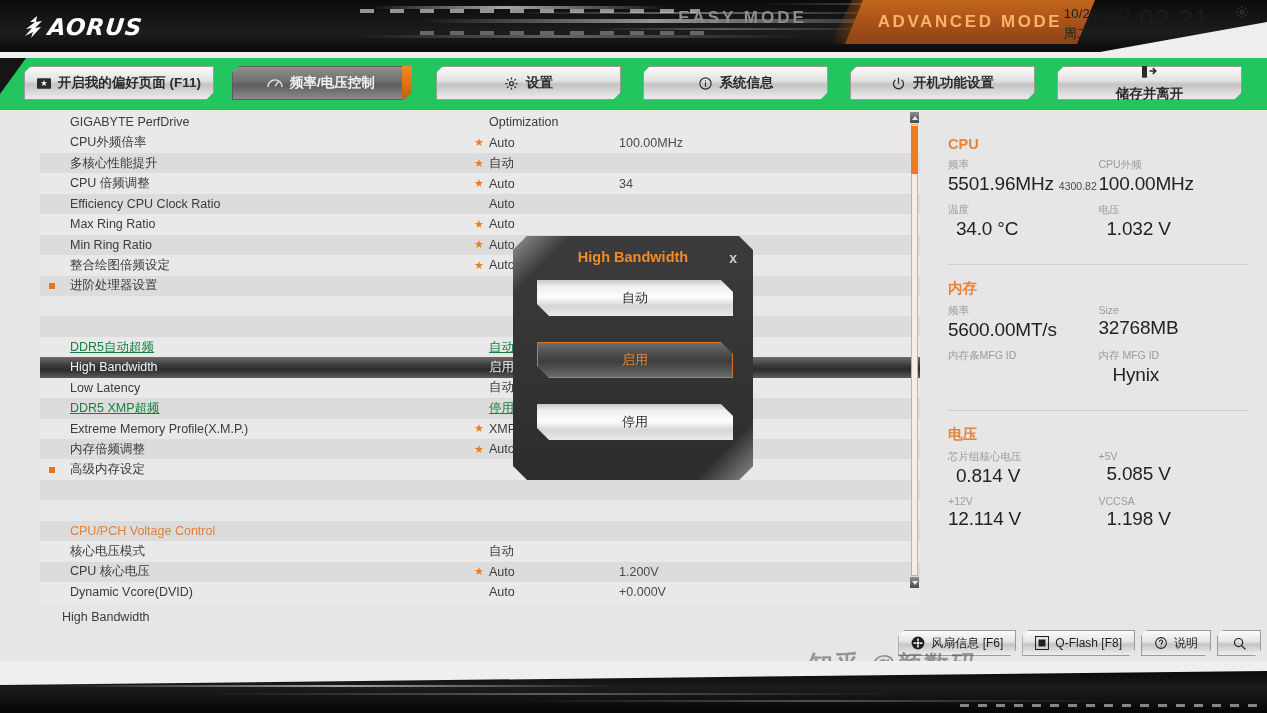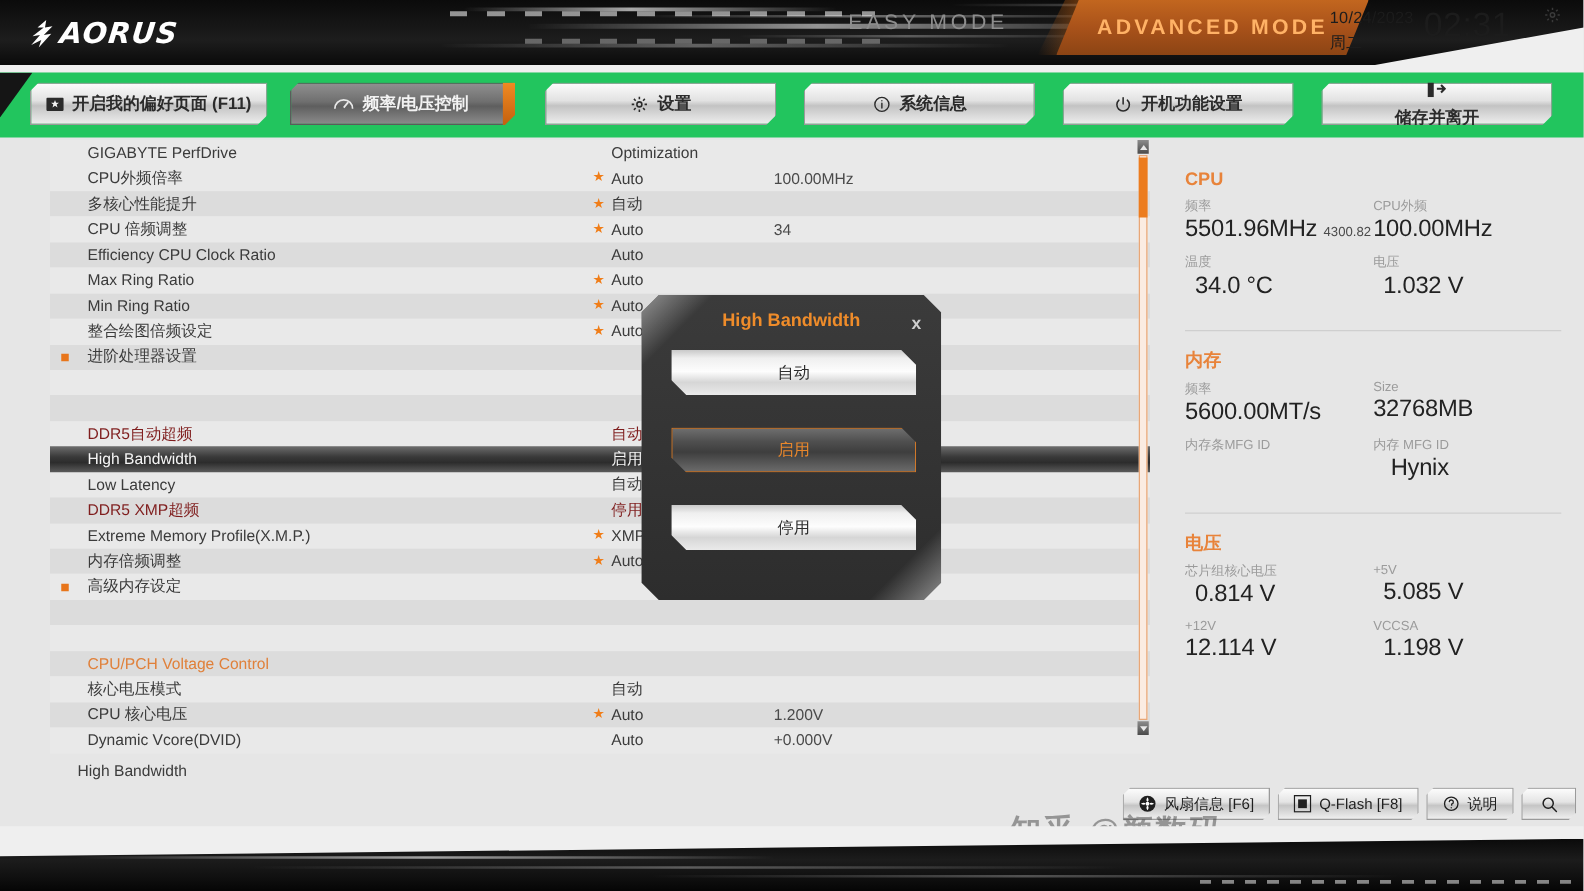--- a/index.html
+++ b/index.html
@@ -34,21 +34,21 @@
   .logo-falcon { width:20px; height:24px; position:relative; }
   .logo-falcon svg { display:block; }
   .logo-text {
     font-family:"DejaVu Sans",sans-serif; font-weight:bold; font-size:23px;
     letter-spacing:1px; color:#fff; font-style:italic; transform:skewX(-6deg);
   }
 
   .mode-easy {
     position:absolute; left:645px; top:4px; width:195px; height:28px;
     display:flex; align-items:center; justify-content:center;
-    color:#8d8d8d; font-size:17px; letter-spacing:3px; font-weight:400;
+    color:#8d8d8d; font-size:17px; letter-spacing:3px; font-weight:700;
   }
   .mode-adv {
     position:absolute; left:845px; top:0px; width:250px; height:44px;
     background:linear-gradient(180deg,#c2661f 0%,#a9521a 50%,#8c4414 100%);
     clip-path: polygon(18px 0, 250px 0, 232px 44px, 0 44px);
     display:flex; align-items:center; justify-content:center;
   }
   .mode-adv span { color:#ffb266; font-size:17px; letter-spacing:2.6px; font-weight:bold; }
   .mode-adv-glow { position:absolute; left:830px; top:0; width:40px; height:44px;
     background:linear-gradient(90deg,rgba(200,100,20,0) 0%, rgba(200,100,20,.55) 100%);
@@ -91,21 +91,21 @@
     background:linear-gradient(180deg,#6d6d6d 0%,#3a3a3a 40%,#2c2c2c 62%,#5c5c5c 100%);
     color:#f5f5f5;
   }
   .row.sel .r-label { color:#f5f5f5; }
   .row .r-bullet { width:24px; display:flex; justify-content:center; }
   .row .r-bullet b { display:block; width:6px; height:6px; background:#e8751a; }
   .row .r-label { width:405px; padding-left:6px; }
   .row .r-star { width:20px; display:flex; justify-content:center; }
   .row .r-val { width:130px; }
   .row .r-extra { flex:1; color:#4a4a4a; }
-  .row.dim .r-label, .row.dim .r-val { color:#7f1d1d; }
+  .row.dim .r-label, .row.dim .r-val { color:#15803d;text-decoration:underline; }
   .row.section .r-label { color:#e0803a; }
   .star { color:#f07d18; font-size:11px; line-height:1; }
 
   .list-scroll { position:absolute; left:908px; top:112px; width:11px; height:476px; }
   .scroll-track { position:absolute; left:3px; top:12px; width:7px; height:452px;
       background:#fbece2; border:1px solid #e8a777; }
   .scroll-thumb { position:absolute; left:3px; top:14px; width:7px; height:48px; background:#ec7c1e; }
   .scroll-btn { position:absolute; left:2px; width:9px; height:11px;
       background:linear-gradient(180deg,#8d8d8d,#4b4b4b); display:flex; align-items:center; justify-content:center; }
   .scroll-btn.up { top:0; } .scroll-btn.dn { bottom:0; }

